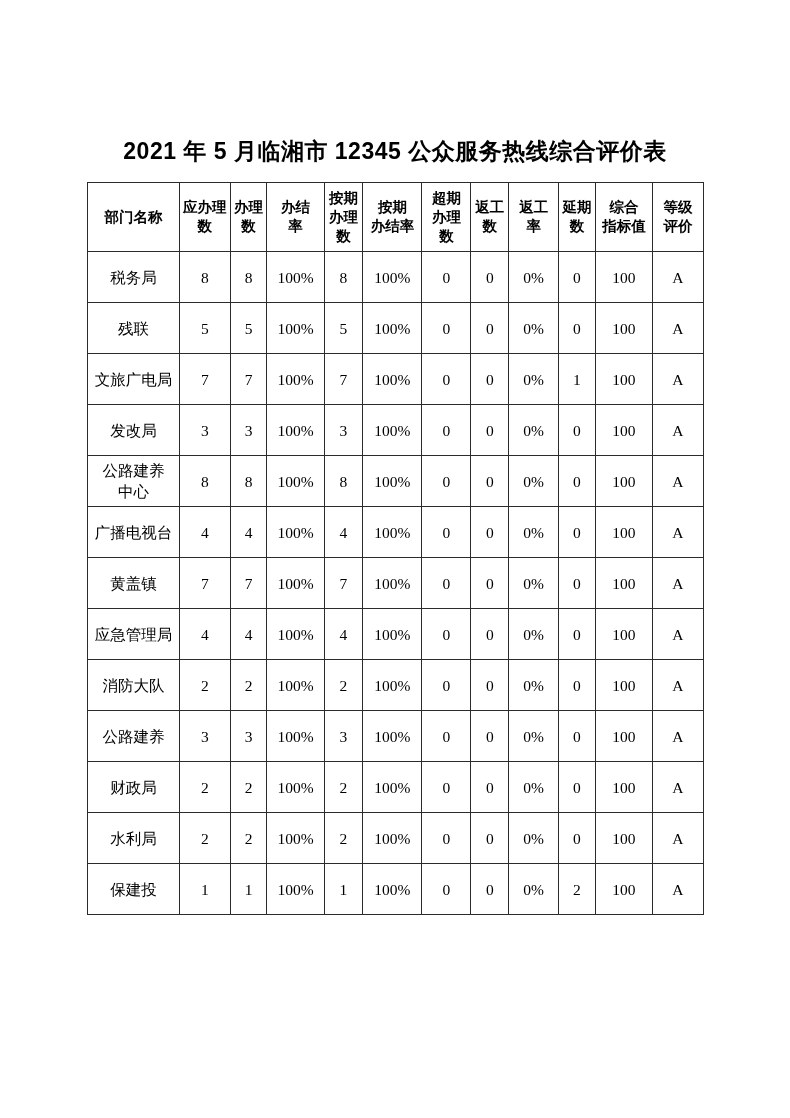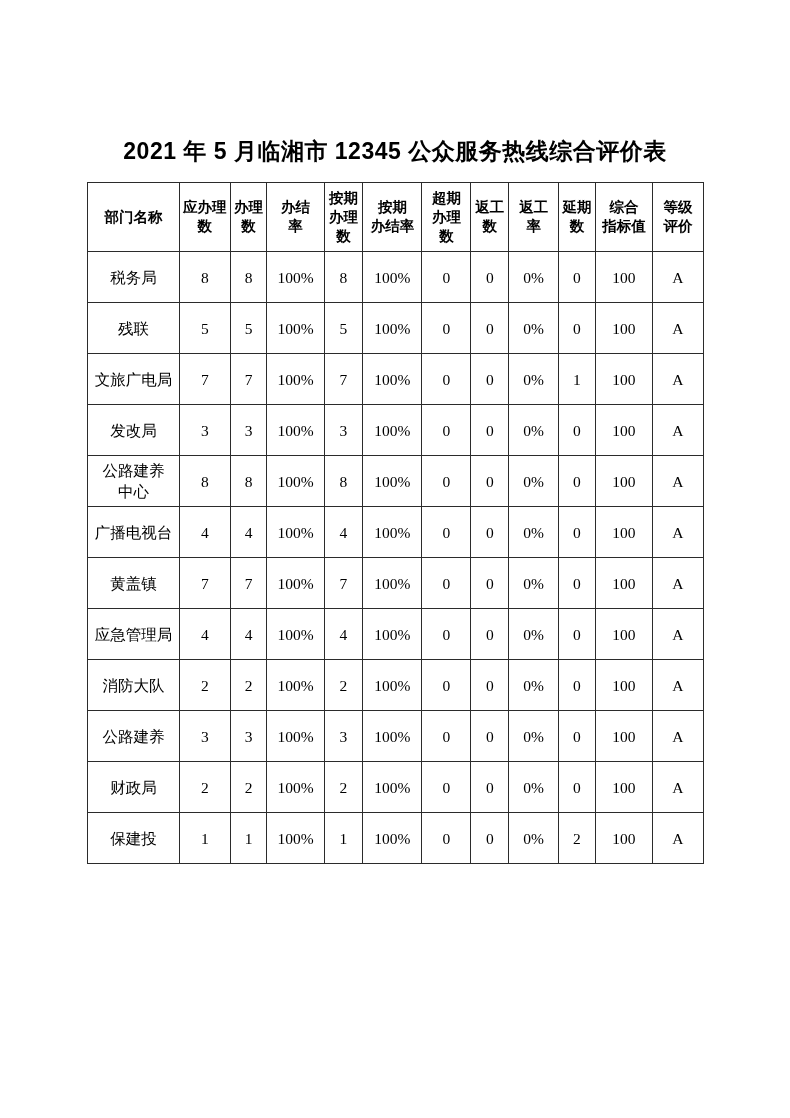--- a/index.html
+++ b/index.html
@@ -288,20 +288,34 @@
           <td>2</td>
           <td>100%</td>
           <td>0</td>
           <td>0</td>
           <td>0%</td>
           <td>0</td>
           <td>100</td>
           <td>A</td>
         </tr>
         <tr>
+          <td class="dept">水利局</td>
+          <td>2</td>
+          <td>2</td>
+          <td>100%</td>
+          <td>2</td>
+          <td>100%</td>
+          <td>0</td>
+          <td>0</td>
+          <td>0%</td>
+          <td>0</td>
+          <td>100</td>
+          <td>A</td>
+        </tr>
+        <tr>
           <td class="dept">保建投</td>
           <td>1</td>
           <td>1</td>
           <td>100%</td>
           <td>1</td>
           <td>100%</td>
           <td>0</td>
           <td>0</td>
           <td>0%</td>
           <td>2</td>

